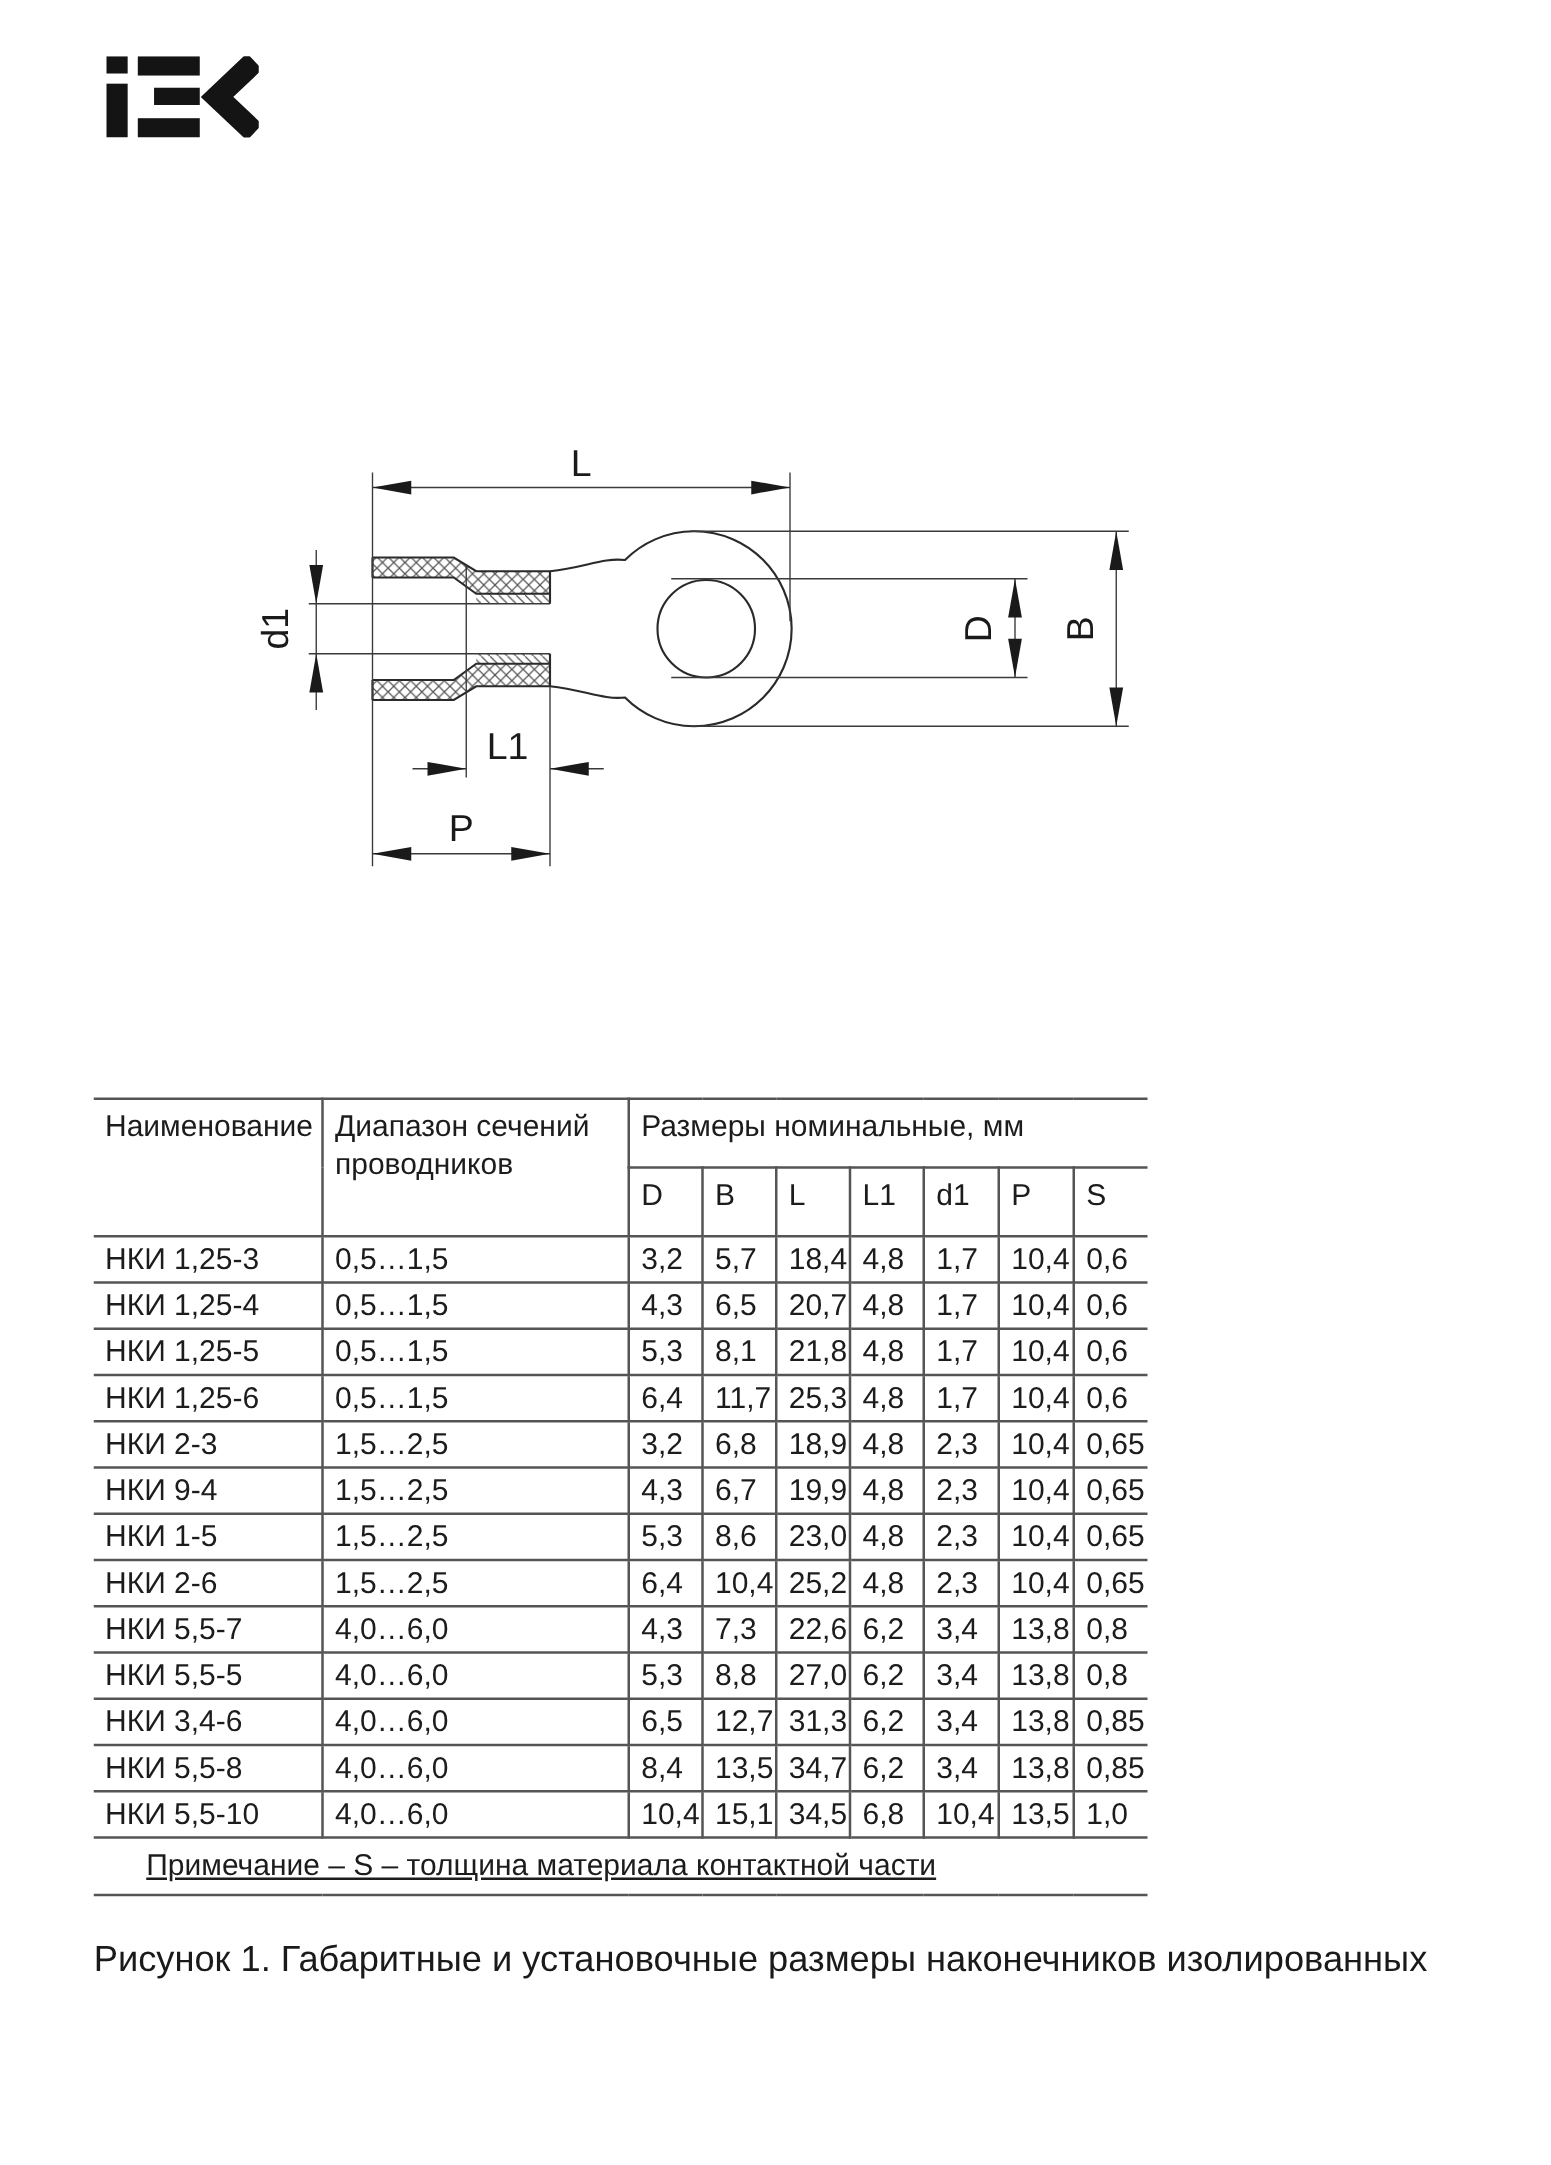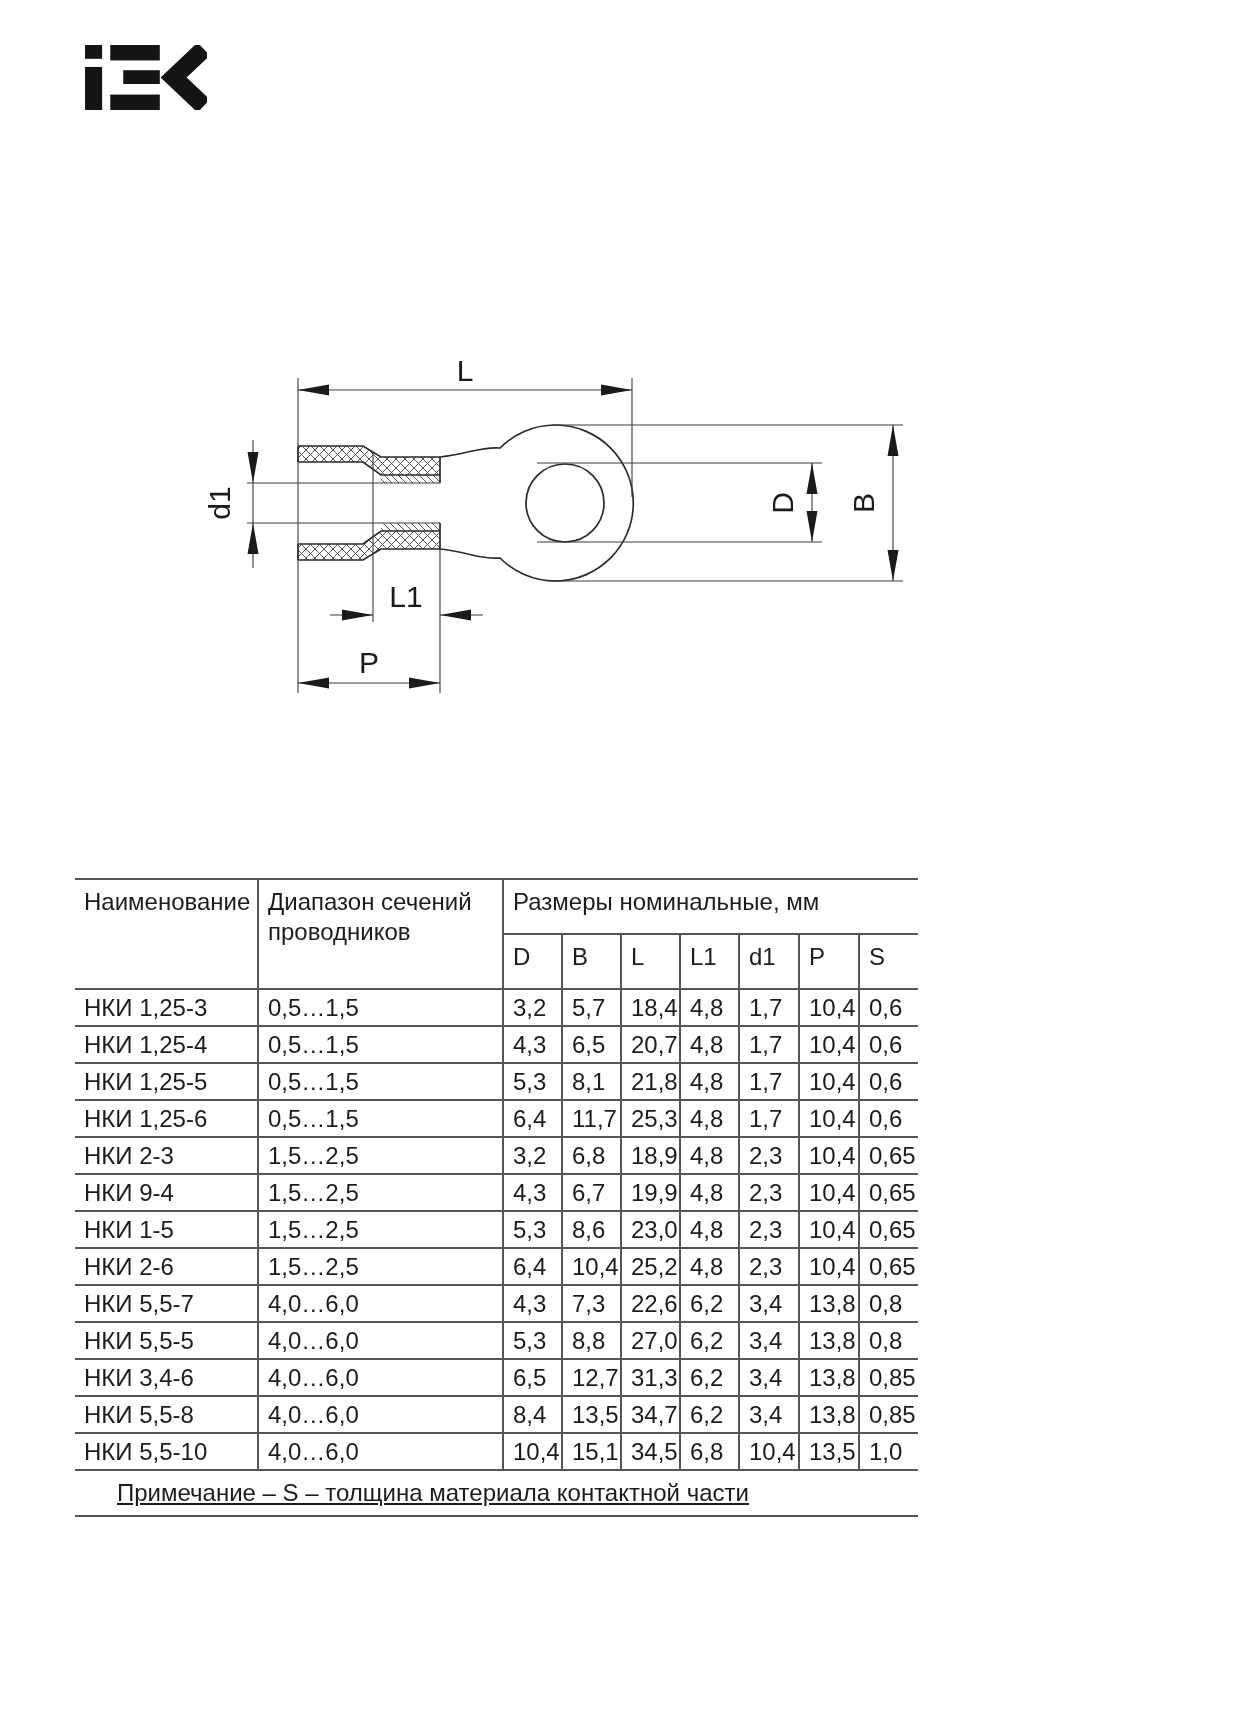--- a/index.html
+++ b/index.html
@@ -270,13 +270,14 @@
           <td class="c8 no-r">1,0</td>
         </tr>
       </tbody>
     <tbody>
       <tr class="note-row">
         <td colspan="9" class="no-l no-r">Примечание – S – толщина материала контактной части</td>
       </tr>
     </tbody>
   </table>
 
+  <div id="caption">Рисунок 1. Габаритные и установочные размеры наконечников изолированных</div>
 </div>
 
 </body></html>

